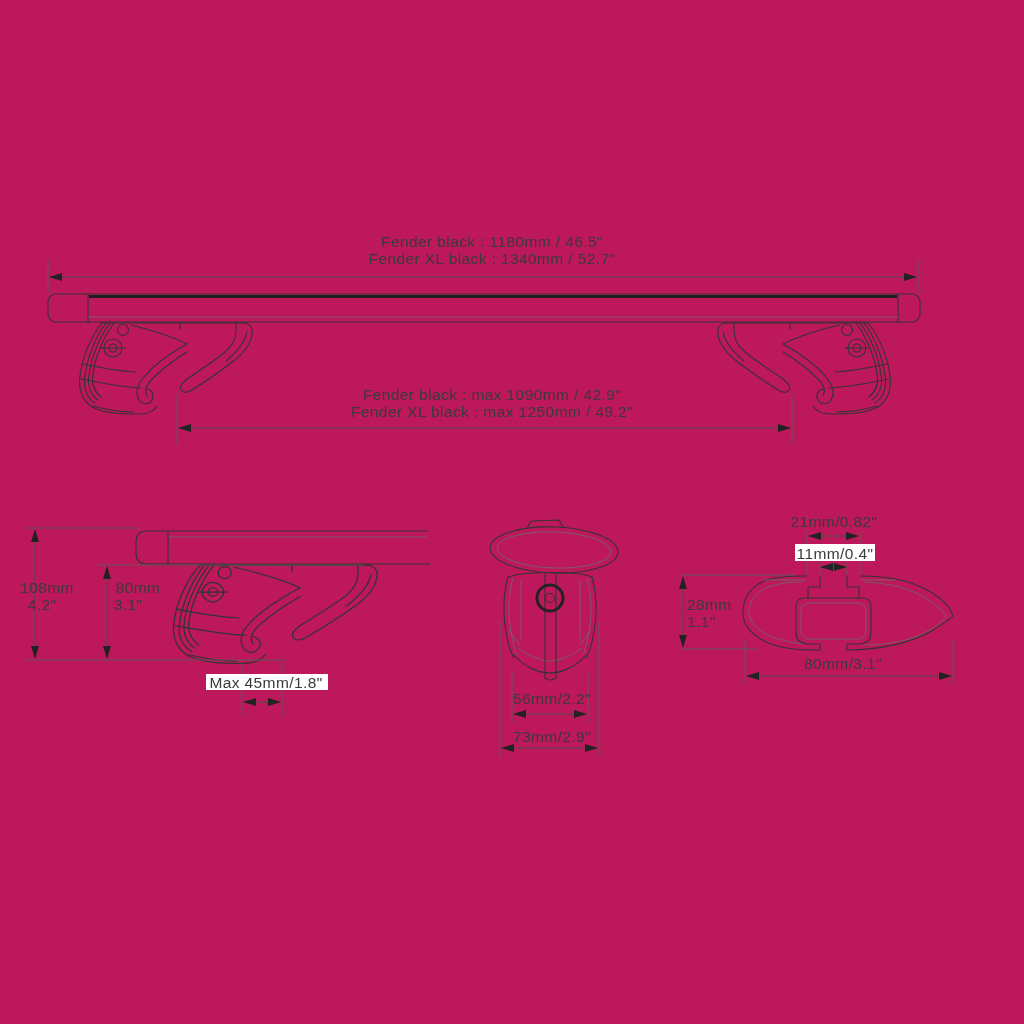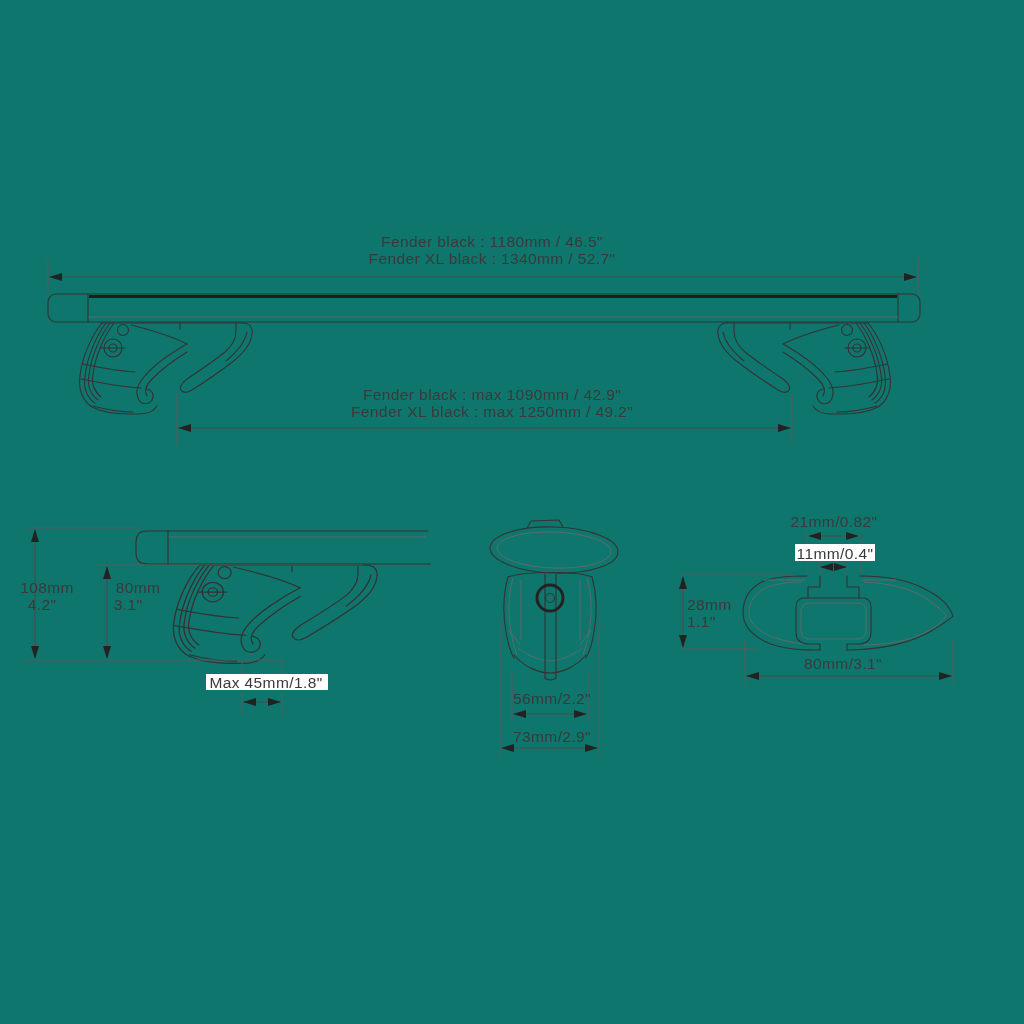--- a/index.html
+++ b/index.html
@@ -1,16 +1,16 @@
 <!DOCTYPE html>
 <html><head>
 <meta charset="utf-8">
 <style>
   html,body{margin:0;padding:0;background:#ffffff;}
-  #stage{position:relative;width:1024px;height:1024px;background:#0f766e;overflow:hidden;
+  #stage{position:relative;width:1024px;height:1024px;background:#be185d;overflow:hidden;
          font-family:"Liberation Sans",sans-serif;}
   svg{position:absolute;left:0;top:0;}
   text{fill:#3a3a3a;font-family:"Liberation Sans",sans-serif;letter-spacing:0.4px;}
   .lbl{font-size:15.5px;}
   .draw{stroke:#333333;stroke-width:1.1;fill:none;stroke-linecap:round;stroke-linejoin:round;}
   .thin{stroke:#6a6a6a;stroke-width:0.8;fill:none;}
   .heavy{stroke:#1e1e1e;stroke-width:3;fill:none;}
   .dim{stroke:#4a4a4a;stroke-width:1;fill:none;}
   .ext{stroke:#5a5a5a;stroke-width:0.9;fill:none;}
   .mask{fill:#ffffff;stroke:none;}

